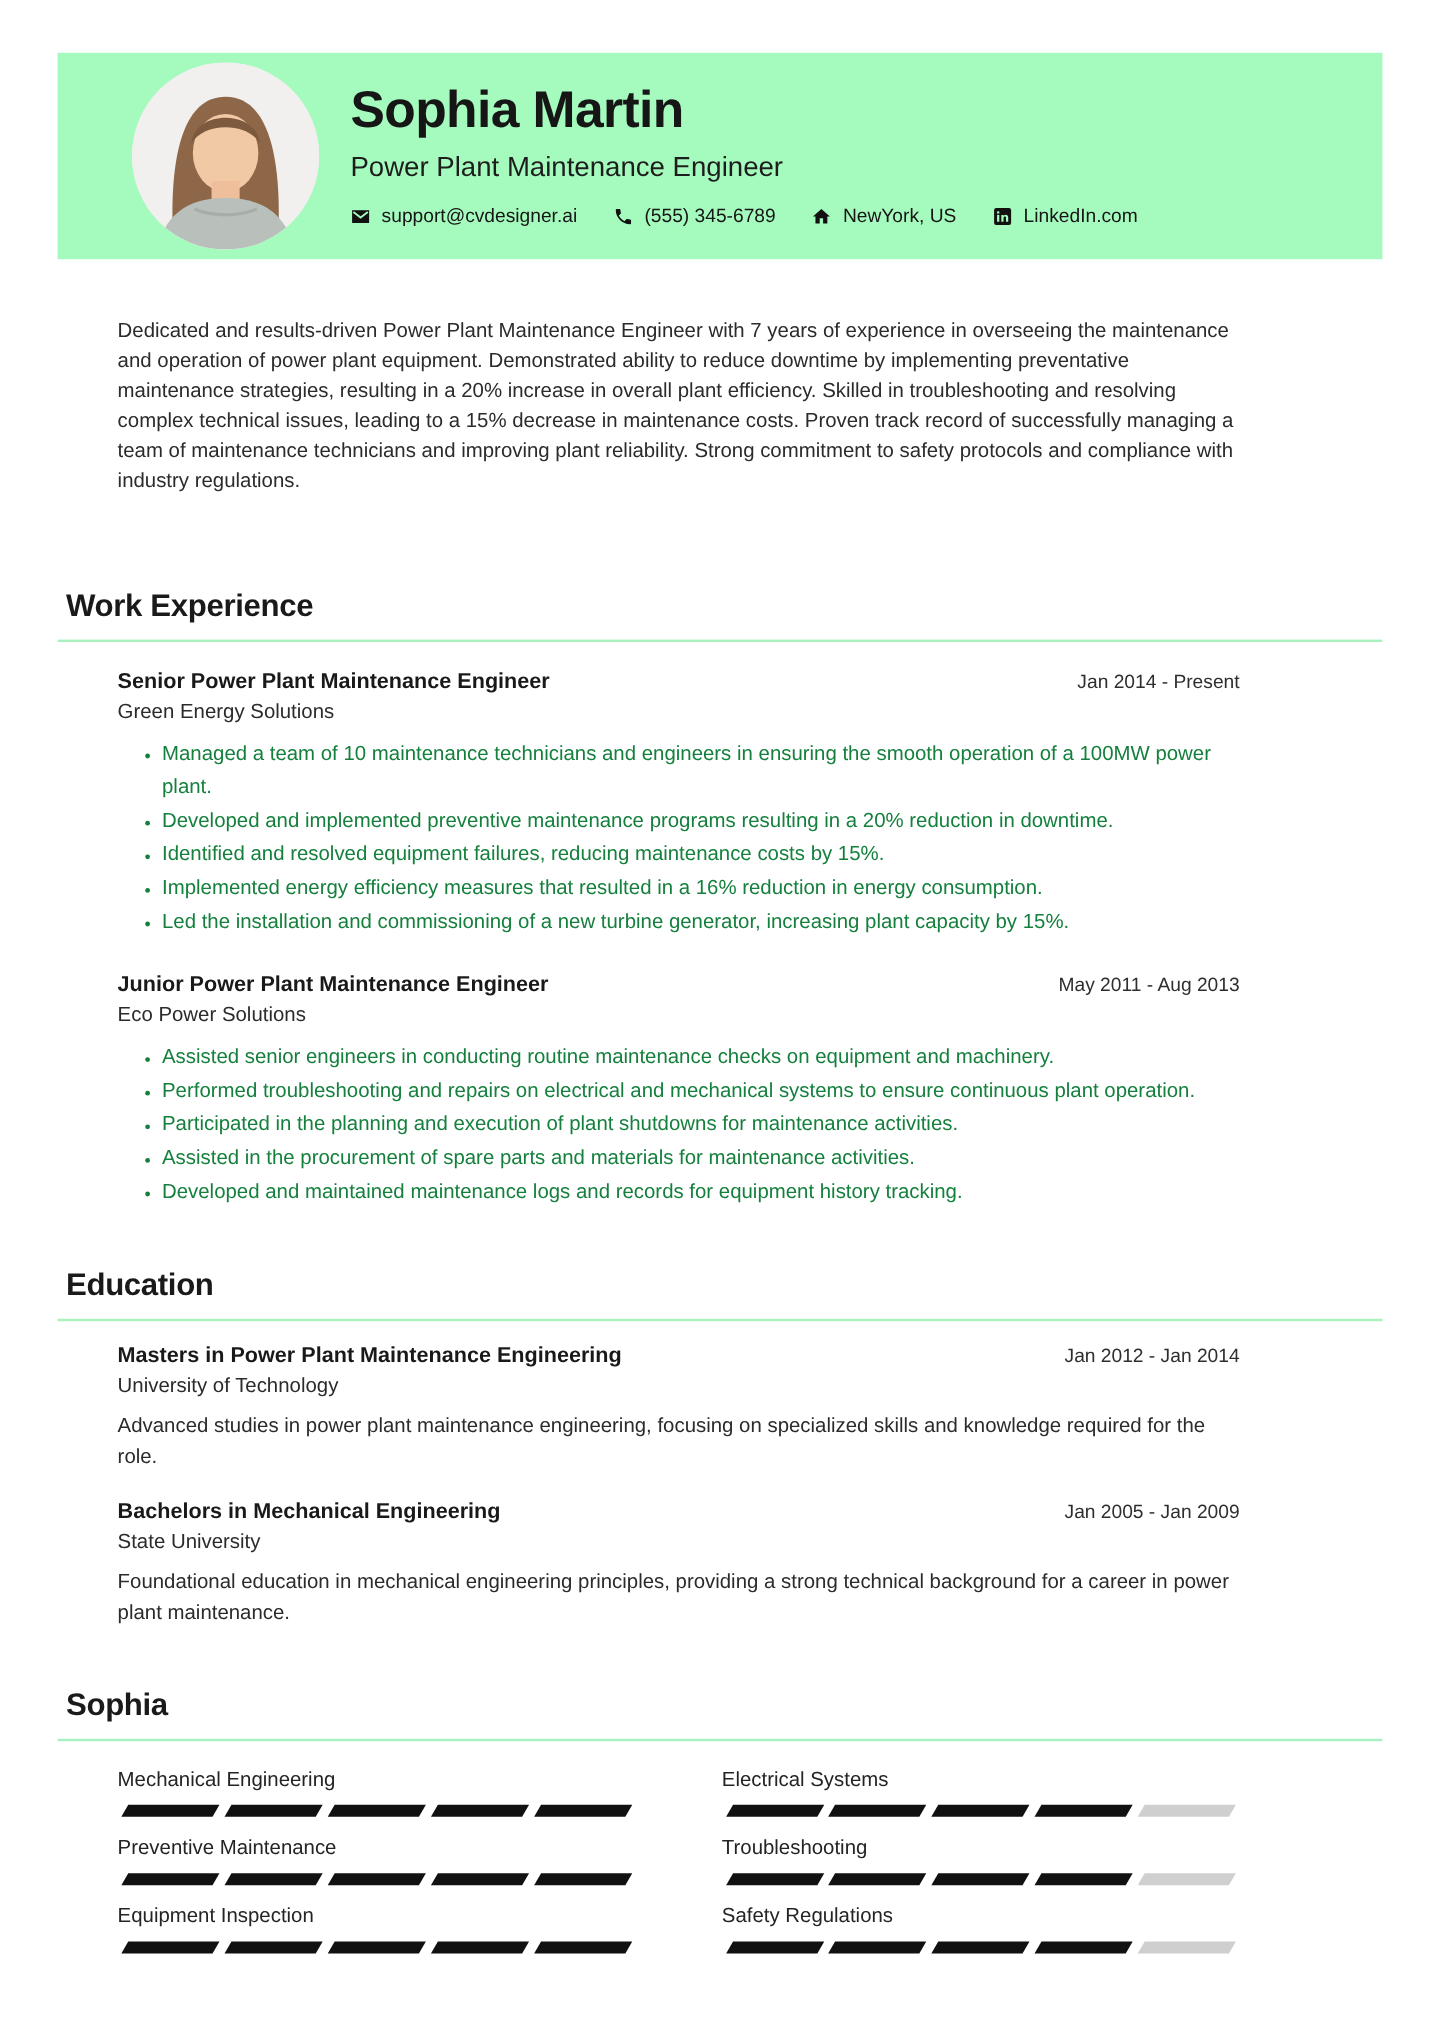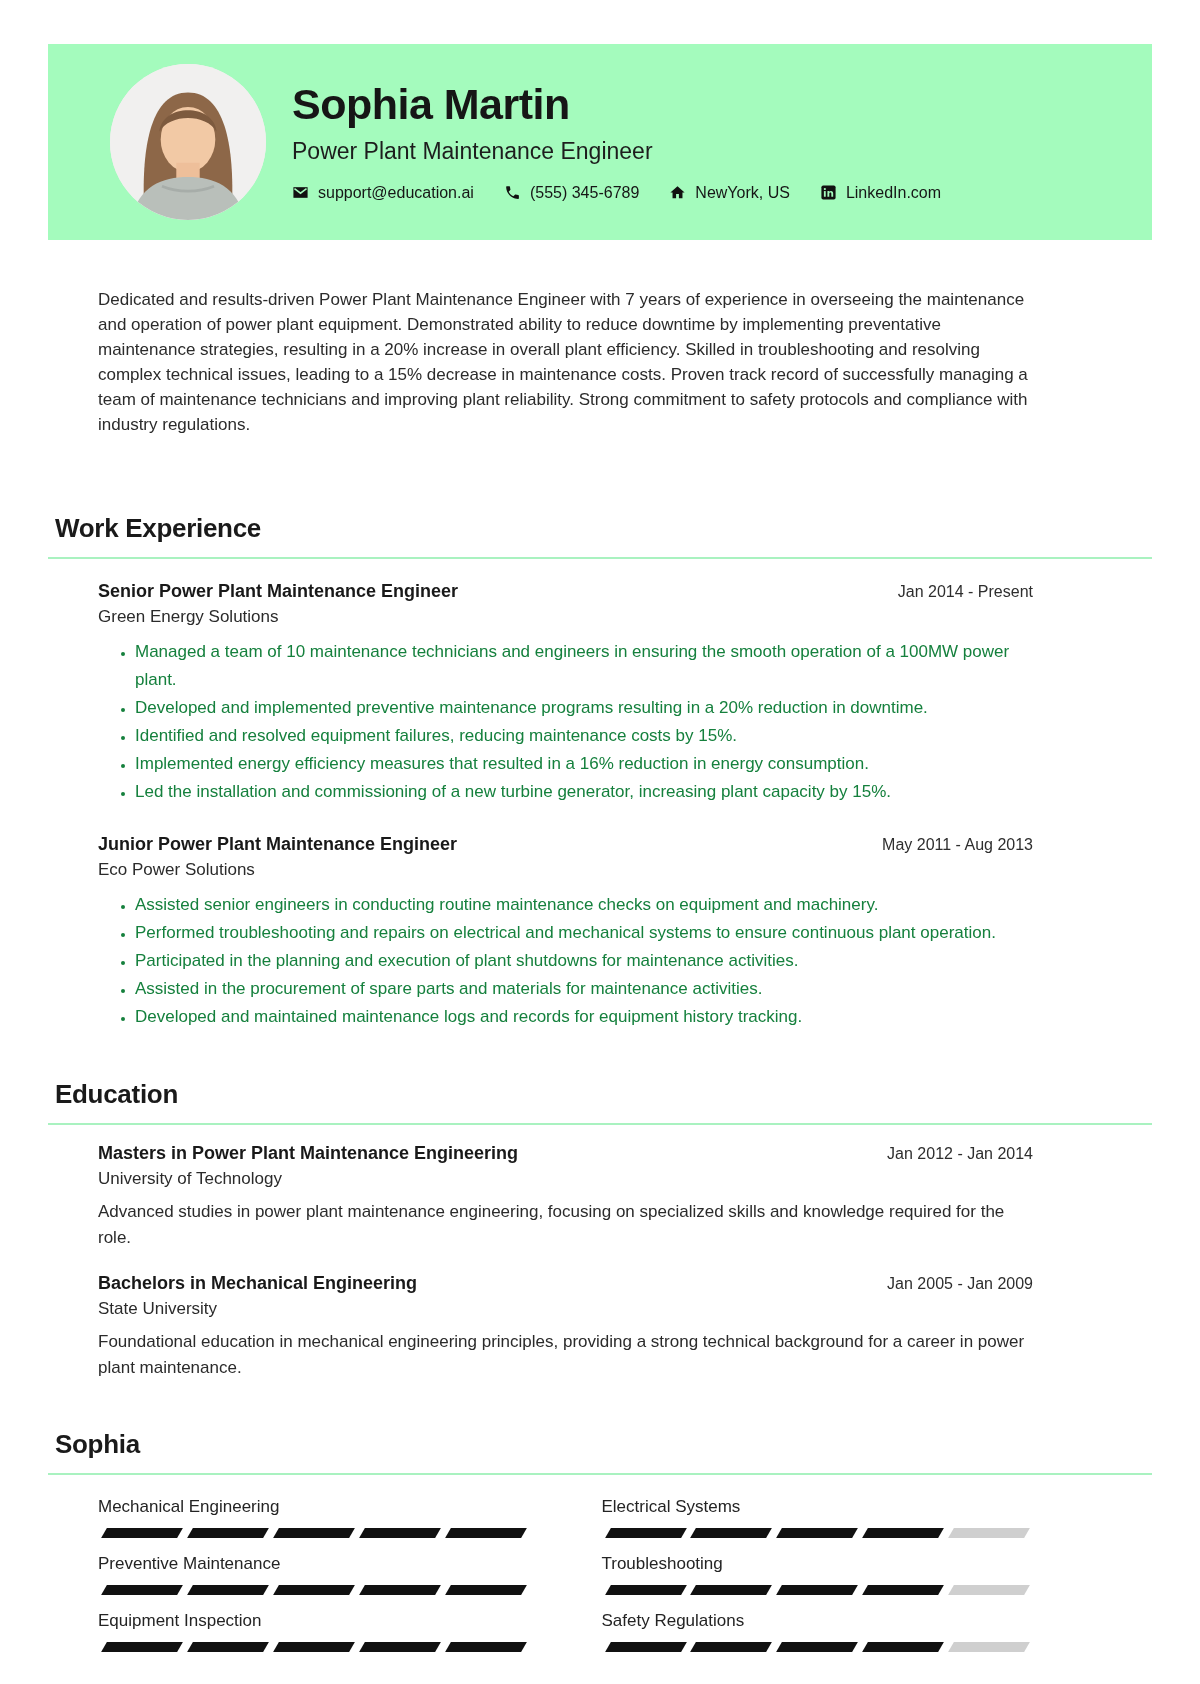--- a/index.html
+++ b/index.html
@@ -5,21 +5,21 @@
   html,body{margin:0;padding:0;}
   body{
     width:1200px;height:1684px;overflow:hidden;background:#ffffff;
     font-family:"Liberation Sans","DejaVu Sans",sans-serif;color:#2b2b2b;
     -webkit-font-smoothing:antialiased;
   }
   .page{padding:44px 48px 0;box-sizing:border-box;}
 
   
   .band{
-    height:196px;background:#A4FBBD;display:flex;align-items:center;
+    height:172px;background:#A4FBBD;display:flex;align-items:center;
     padding-left:62px;box-sizing:border-box;
   }
   .avatar{
     width:156px;height:156px;border-radius:50%;overflow:hidden;flex:none;
     background:#f1f0ef;
   }
   .avatar svg{display:block;width:100%;height:100%;}
   .id{margin-left:26px;}
   .name{font-size:43px;font-weight:700;letter-spacing:-0.5px;color:#161616;line-height:1.05;}
   .role{font-size:23px;color:#1d1d1d;margin-top:10px;}
@@ -78,21 +78,21 @@
     </div>
     <div class="id">
       <div class="name">Sophia Martin</div>
       <div class="role">Power Plant Maintenance Engineer</div>
       <div class="contacts">
         <div class="contact">
           <svg viewBox="0 0 24 24">
             <rect x="2" y="4.5" width="20" height="15" fill="#111111"></rect>
             <path d="M3.5 6.5 L12 13 L20.5 6.5" stroke="#A4FBBD" stroke-width="2.2" fill="none"></path>
           </svg>
-          <span>support@education.ai</span>
+          <span>support@cvdesigner.ai</span>
         </div>
         <div class="contact">
           <svg viewBox="0 0 24 24">
             <path fill="#111111" d="M6.62 10.79c1.44 2.83 3.76 5.14 6.59 6.59l2.2-2.2c.27-.27.67-.36 1.02-.24 1.12.37 2.33.57 3.57.57.55 0 1 .45 1 1V20c0 .55-.45 1-1 1-9.39 0-17-7.61-17-17 0-.55.45-1 1-1h3.5c.55 0 1 .45 1 1 0 1.25.2 2.45.57 3.57.11.35.03.74-.25 1.02l-2.2 2.2z"></path>
           </svg>
           <span>(555) 345-6789</span>
         </div>
         <div class="contact">
           <svg viewBox="0 0 24 24">
             <path fill="#111111" d="M10 20v-6h4v6h5v-8h3L12 3 2 12h3v8z"></path>

